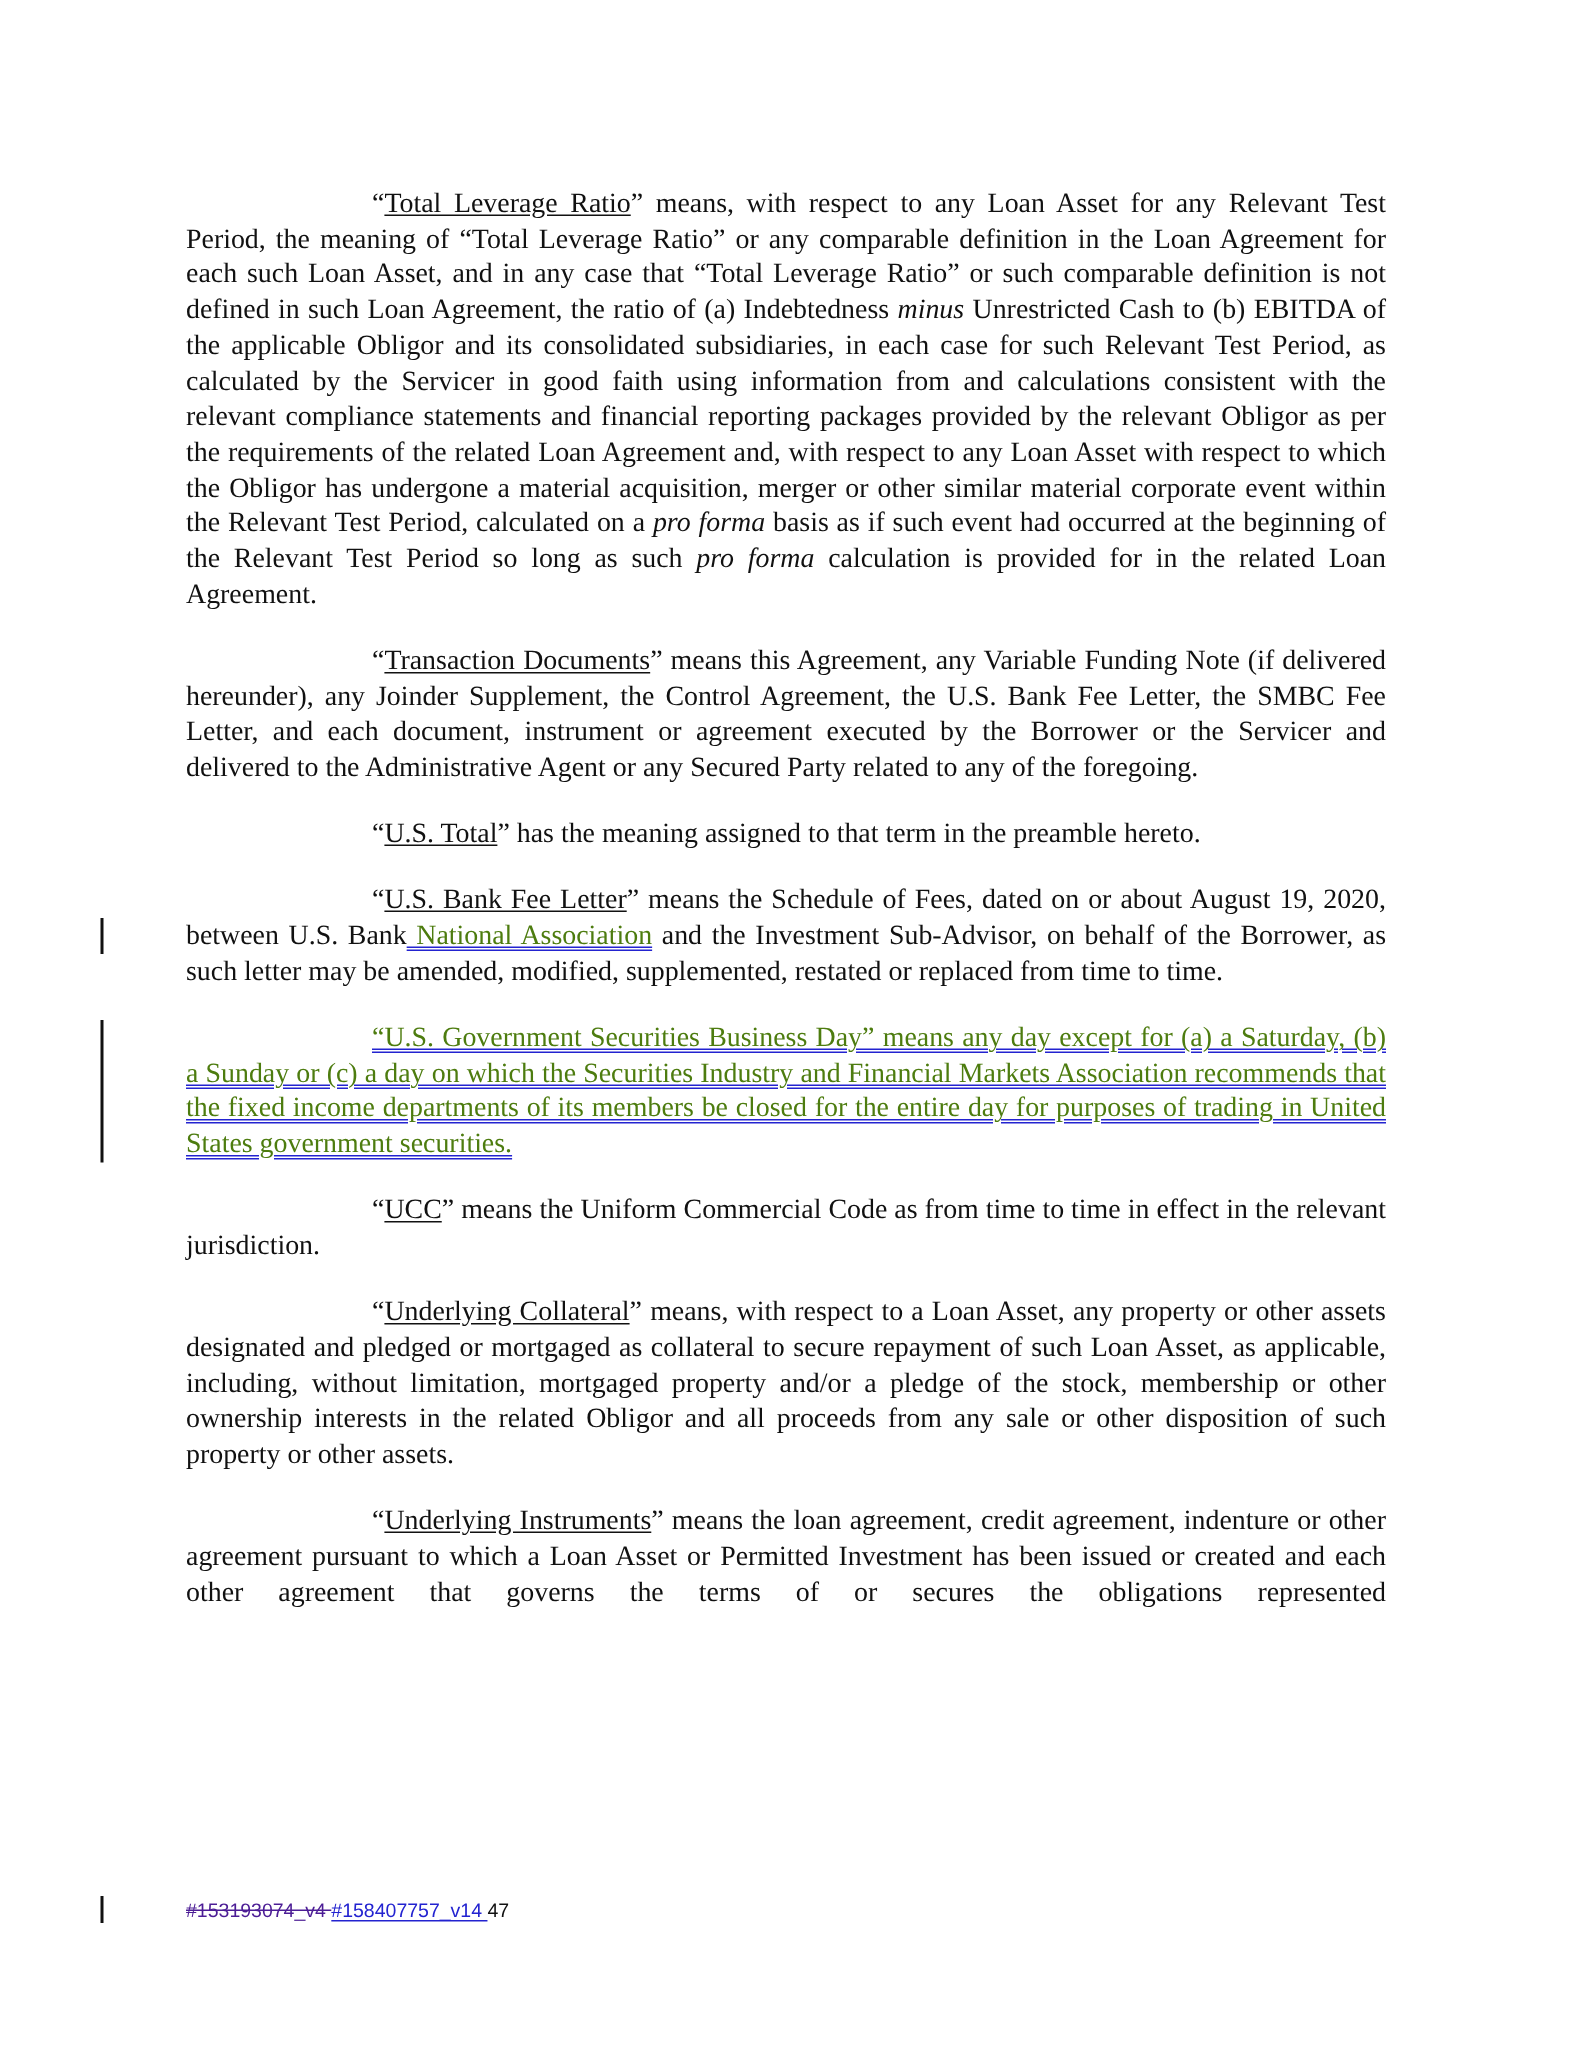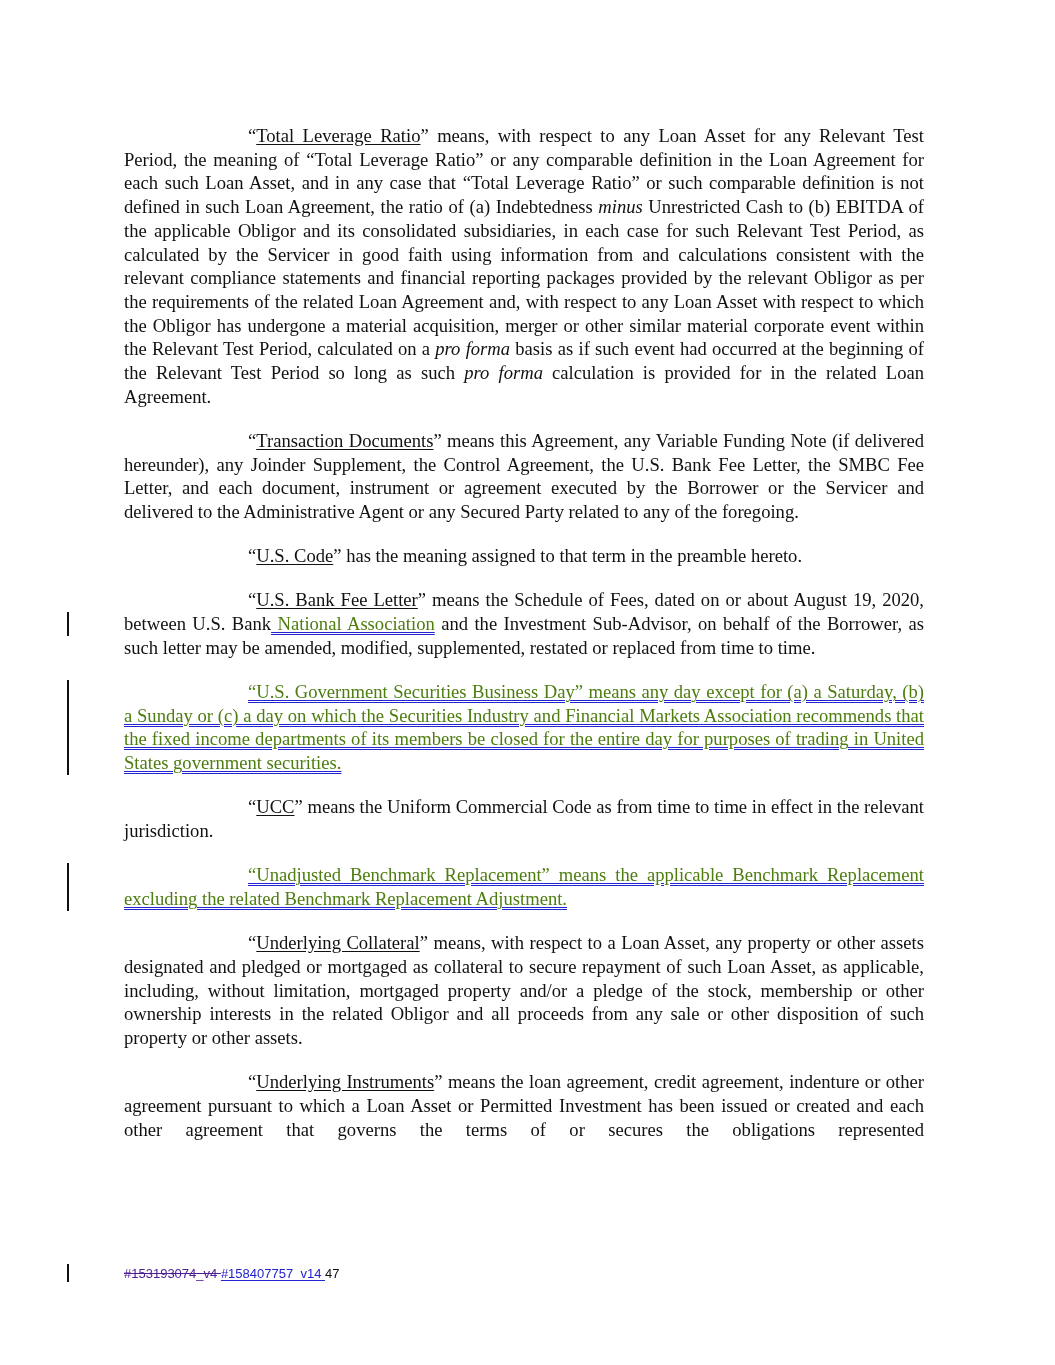--- a/index.html
+++ b/index.html
@@ -30,29 +30,28 @@
 </style>
 </head>
 <body>
 
 <div class="page">
 
   <p class="para"><span>“</span><span class="term">Total Leverage Ratio</span><span>” means, with respect to any Loan Asset for any Relevant Test Period, the meaning of “Total Leverage Ratio” or any comparable definition in the Loan Agreement for each such Loan Asset, and in any case that “Total Leverage Ratio” or such comparable definition is not defined in such Loan Agreement, the ratio of (a) Indebtedness </span><em>minus</em><span> Unrestricted Cash to (b) EBITDA of the applicable Obligor and its consolidated subsidiaries, in each case for such Relevant Test Period, as calculated by the Servicer in good faith using information from and calculations consistent with the relevant compliance statements and financial reporting packages provided by the relevant Obligor as per the requirements of the related Loan Agreement and, with respect to any Loan Asset with respect to which the Obligor has undergone a material acquisition, merger or other similar material corporate event within the Relevant Test Period, calculated on a </span><em>pro forma</em><span> basis as if such event had occurred at the beginning of the Relevant Test Period so long as such </span><em>pro forma</em><span> calculation is provided for in the related Loan Agreement.</span></p>
 
   <p class="para"><span>“</span><span class="term">Transaction Documents</span><span>” means this Agreement, any Variable Funding Note (if delivered hereunder), any Joinder Supplement, the Control Agreement, the U.S. Bank Fee Letter, the SMBC Fee Letter, and each document, instrument or agreement executed by the Borrower or the Servicer and delivered to the Administrative Agent or any Secured Party related to any of the foregoing.</span></p>
 
-  <p class="para"><span>“</span><span class="term">U.S. Code</span><span>” has the meaning assigned to that term in the preamble hereto.</span></p>
+  <p class="para"><span>“</span><span class="term">U.S. Total</span><span>” has the meaning assigned to that term in the preamble hereto.</span></p>
 
   <p class="para"><span class="changebar" style="top:24px;height:24px;"></span><span>“</span><span class="term">U.S. Bank Fee Letter</span><span>” means the Schedule of Fees, dated on or about August 19, 2020, between U.S. Bank</span><span class="ins"> National Association</span><span> and the Investment Sub-Advisor, on behalf of the Borrower, as such letter may be amended, modified, supplemented, restated or replaced from time to time.</span></p>
 
   <p class="para"><span class="changebar" style="top:0;height:95px;"></span><span class="ins">“U.S. Government Securities Business Day” means any day except for (a) a Saturday, (b) a Sunday or (c) a day on which the Securities Industry and Financial Markets Association recommends that the fixed income departments of its members be closed for the entire day for purposes of trading in United States government securities.</span></p>
 
   <p class="para"><span>“</span><span class="term">UCC</span><span>” means the Uniform Commercial Code as from time to time in effect in the relevant jurisdiction.</span></p>
 
-  <p class="para"><span class="changebar" style="top:0;height:48px;"></span><span class="ins">“Unadjusted Benchmark Replacement” means the applicable Benchmark Replacement excluding the related Benchmark Replacement Adjustment.</span></p>
 
   <p class="para"><span>“</span><span class="term">Underlying Collateral</span><span>” means, with respect to a Loan Asset, any property or other assets designated and pledged or mortgaged as collateral to secure repayment of such Loan Asset, as applicable, including, without limitation, mortgaged property and/or a pledge of the stock, membership or other ownership interests in the related Obligor and all proceeds from any sale or other disposition of such property or other assets.</span></p>
 
   <p class="para last" style="text-align-last: justify;"><span>“</span><span class="term">Underlying Instruments</span><span>” means the loan agreement, credit agreement, indenture or other agreement pursuant to which a Loan Asset or Permitted Investment has been issued or created and each other agreement that governs the terms of or secures the obligations represented</span></p>
 
 </div>
 
 <span class="footer-bar"></span>
 <div class="footer"><span class="del">#153193074_v4 </span><span class="ins">#158407757_v14 </span><span>47</span></div>
 

